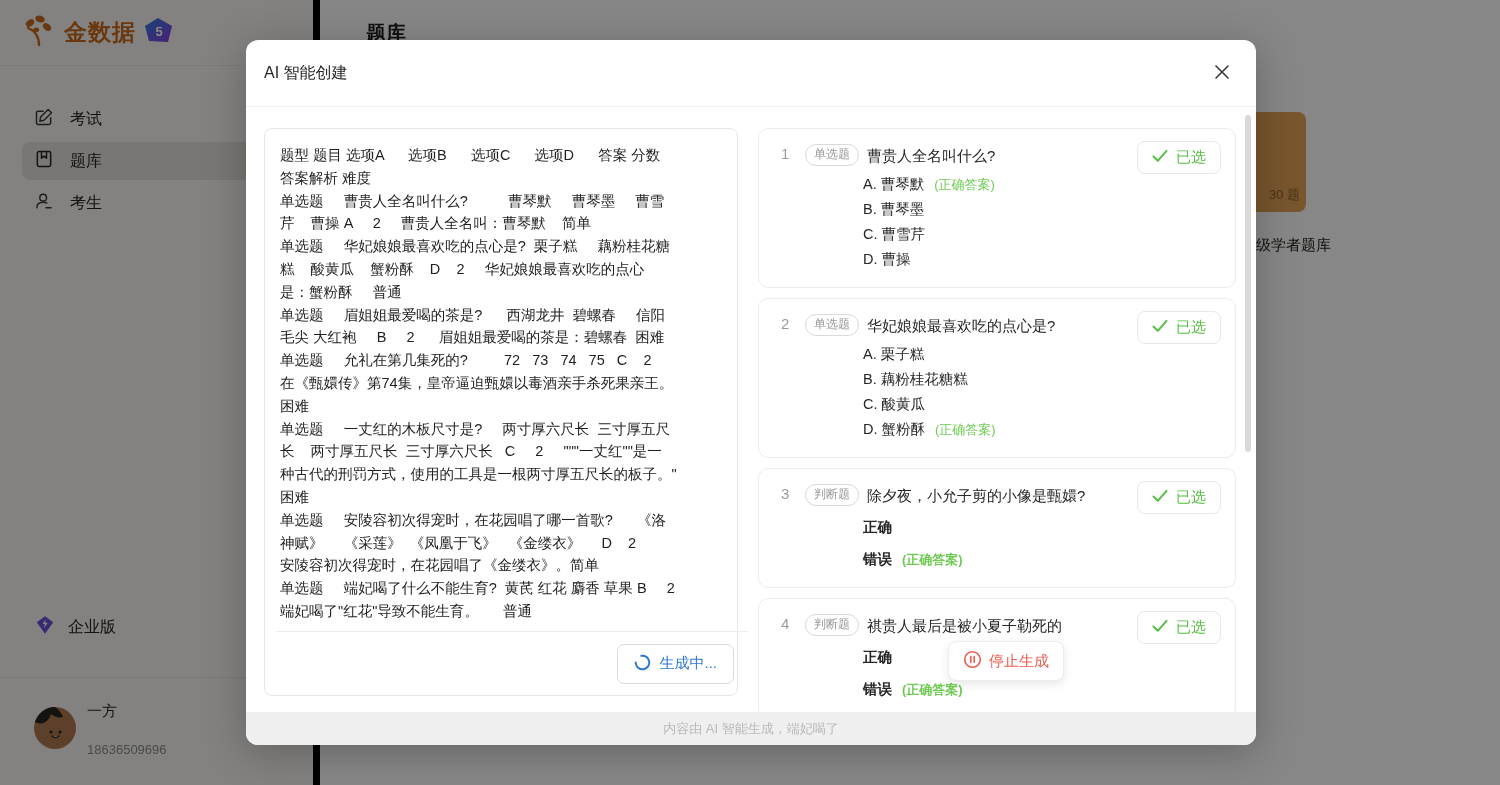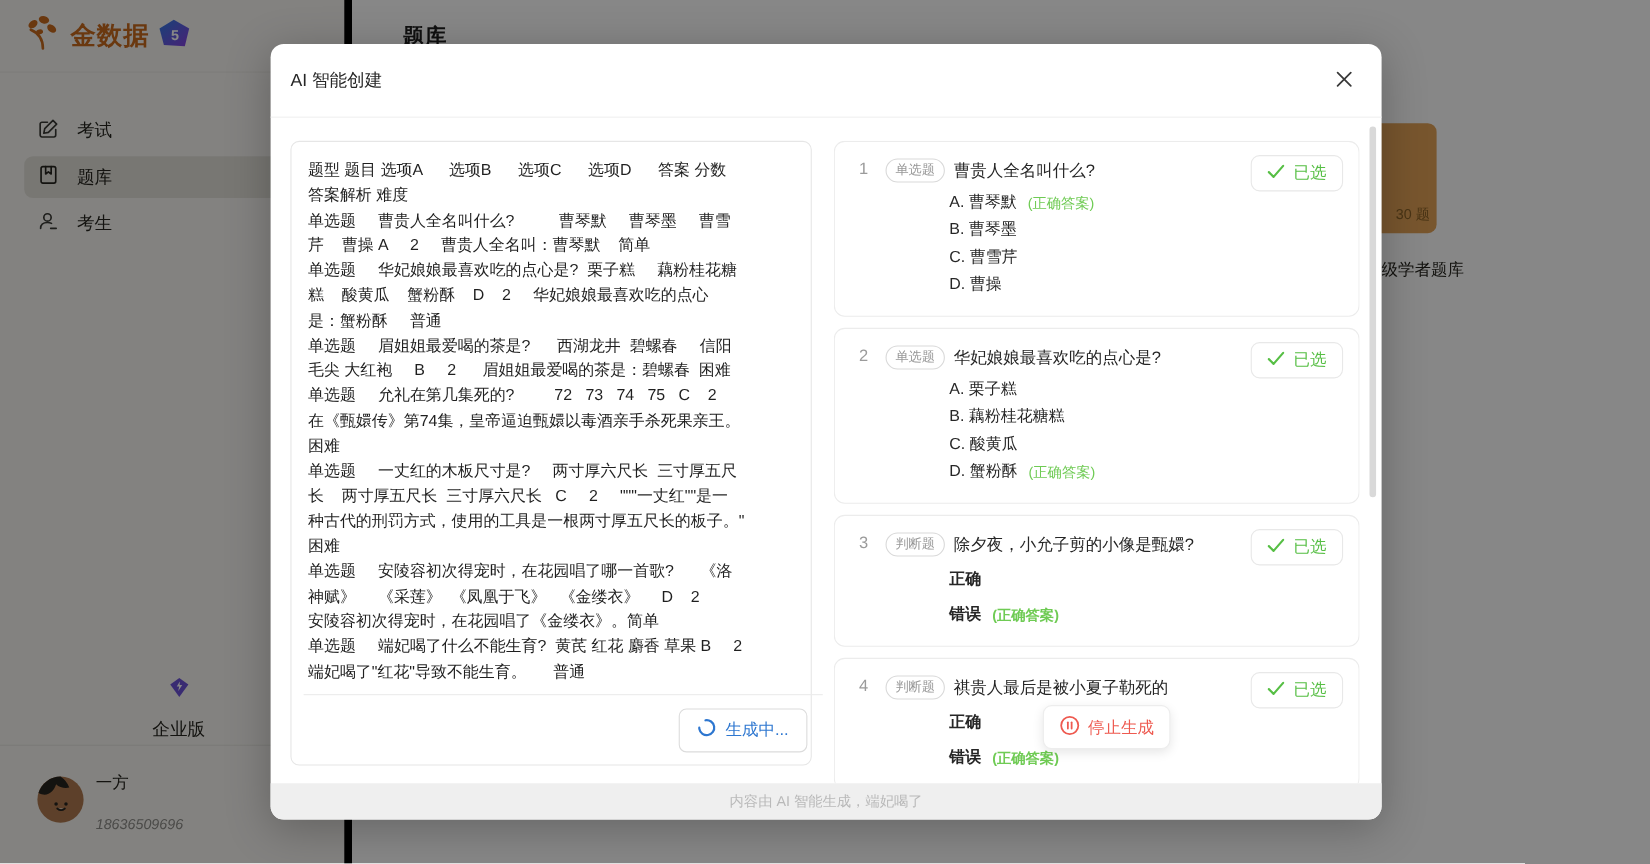--- a/index.html
+++ b/index.html
@@ -7,26 +7,26 @@
   body { font-family:"Liberation Sans","DejaVu Sans",sans-serif; background:#fff; position:relative; }
 
   
   .page { position:absolute; inset:0; background:#fff; }
   .sidebar { position:absolute; left:0; top:0; width:320px; height:785px; background:#f7f6f2; border-right:7px solid #000000; }
   .logo-row { height:66px; display:flex; align-items:center; padding-left:22px; gap:8px; border-bottom:1px solid #eceae5; }
   .logo-text { font-size:23px; font-weight:bold; color:#c96a1e; letter-spacing:1px; }
   .nav { padding-top:30px; }
   .nav-item { display:flex; align-items:center; gap:16px; height:38px; margin:4px 20px 4px 22px; padding-left:12px; border-radius:8px; font-size:16px; color:#26251f; cursor:pointer; }
   .nav-item.selected { background:#e3e1da; }
-  .plan-row { position:absolute; left:0; top:614px; width:100%; display:flex; align-items:center; padding:0 22px 0 34px; gap:12px; font-size:16px; color:#26251f;flex-direction:column; }
+  .plan-row { position:absolute; left:0; top:614px; width:100%; display:flex; align-items:center; padding:0 22px 0 34px; gap:12px; font-size:16px; color:#26251f; }
   .plan-upgrade { margin-left:auto; color:#3a7bd5; font-size:15px; cursor:pointer; }
   .sidebar-divider { position:absolute; left:0; top:677px; width:100%; border-top:1px solid #e7e5e0; }
   .user-row { position:absolute; left:33px; top:702px; display:flex; align-items:center; gap:10px; cursor:pointer; }
   .user-name { font-size:15px; color:#26251f; }
-  .user-phone { font-size:13px; color:#8d8c88; margin-top:21px;font-style:italic; }
+  .user-phone { font-size:13px; color:#8d8c88; margin-top:21px; }
   .main-title { position:absolute; left:366px; top:20px; font-size:20px; font-weight:bold; color:#1f1f1f; }
   .bg-card { position:absolute; left:1240px; top:112px; width:66px; height:100px; background:#e2a257; border-radius:8px; }
   .bg-card-count { position:absolute; right:6px; bottom:8px; font-size:13px; color:#8a6228; }
   .bg-caption { position:absolute; left:1256px; top:236px; font-size:15px; color:#26251f; }
 
   
   .overlay { position:absolute; inset:0; background:rgba(0,0,0,0.47); }
 
   
   .modal { position:absolute; left:246px; top:40px; width:1010px; height:705px; background:#fff; border-radius:12px; box-shadow:0 8px 40px rgba(0,0,0,0.25); }

